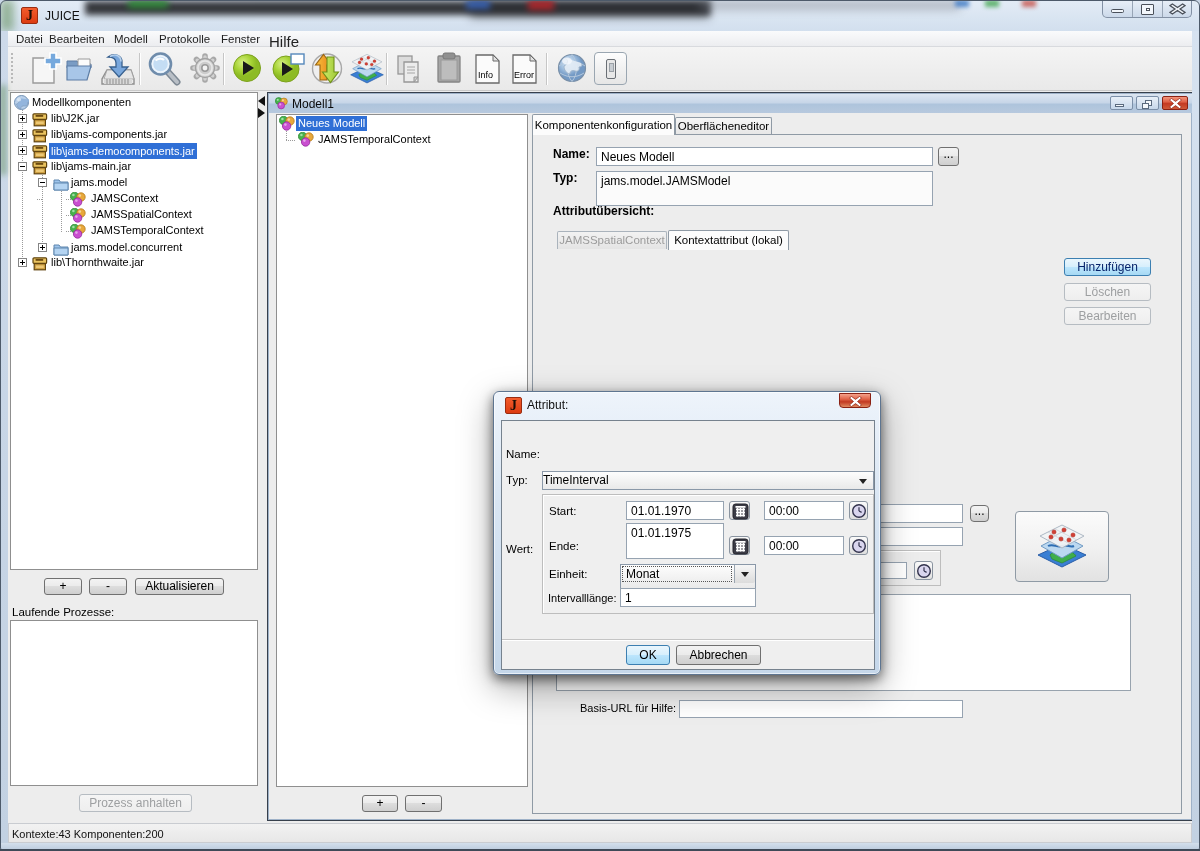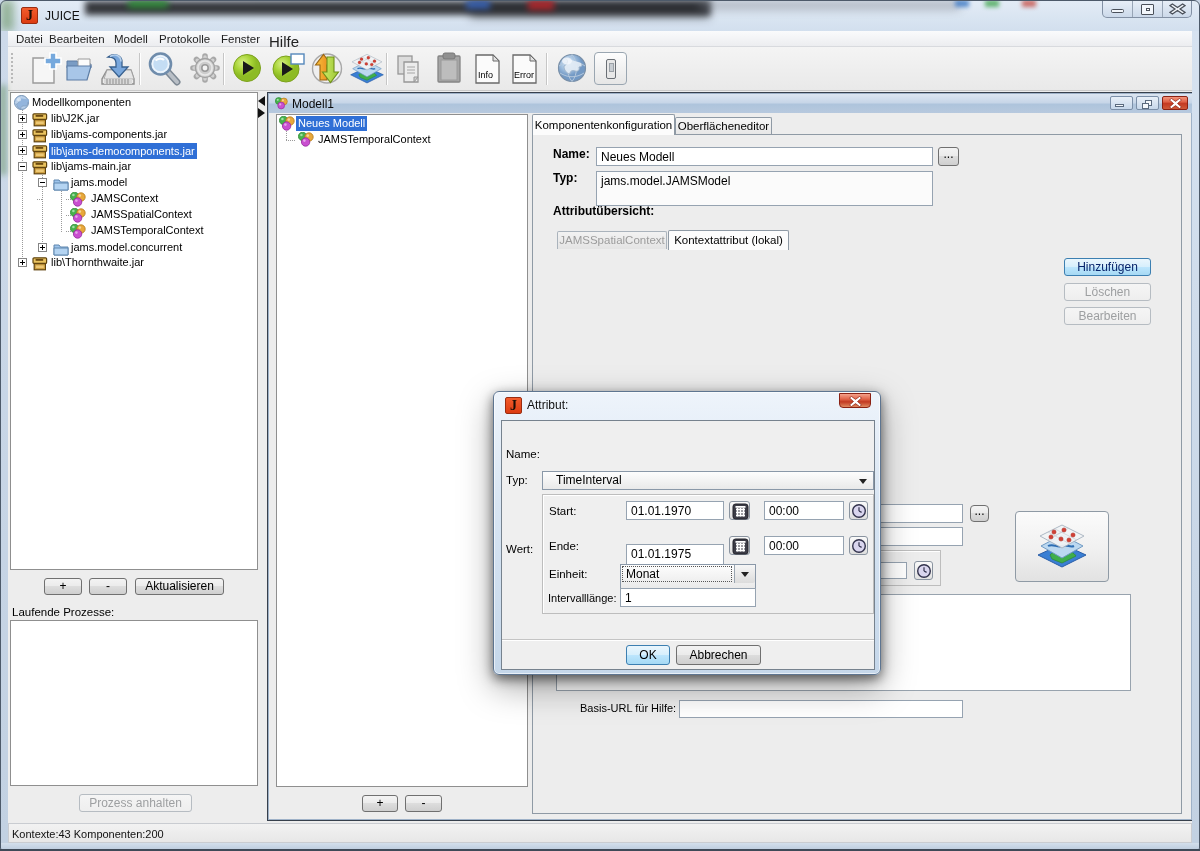--- a/index.html
+++ b/index.html
@@ -480,42 +480,42 @@
   <div class="abs" style="left:345px;top:1px;width:32px;height:15px;border:1px solid #8a2113;border-radius:0 0 4px 4px;background:linear-gradient(180deg,#f4a28c 0%,#e06348 40%,#c23a22 60%,#e08a60 100%)">
     <svg class="abs" style="left:9px;top:2px" width="13" height="11" viewBox="0 0 13 11">
         <path d="M2.5 0.5 L6.5 3.4 L10.5 0.5 L12.5 2 L8.5 5.5 L12.5 9 L10.5 10.5 L6.5 7.6 L2.5 10.5 L0.5 9 L4.5 5.5 L0.5 2 Z" fill="#fff" stroke="#8a2113" stroke-width=".7"></path>
       </svg>
   </div>
 
   <div class="abs" style="left:7px;top:28px;width:374px;height:250px;background:#efefef;border:1px solid #76828e">
     <div class="abs" style="left:0;top:0;width:372px;height:219px;border-bottom:1px solid #c4c4c4;box-shadow:0 1px 0 #fff"></div>
     <div class="lbl" style="left:4px;top:27px">Name:</div>
     <div class="lbl" style="left:4px;top:53px">Typ:</div>
-    <div class="abs" style="left:40px;top:50px;width:332px;height:19px;border:1px solid #8a98a8;background:linear-gradient(180deg,#fdfdfd,#e9e9e9);font-size:12px;line-height:17px;padding-left:13px">TimeInterval
+    <div class="abs" style="left:40px;top:50px;width:332px;height:19px;border:1px solid #8a98a8;background:linear-gradient(180deg,#fdfdfd,#e9e9e9);font-size:12px;line-height:17px;padding-left:0">TimeInterval
       <div class="abs" style="right:6px;top:7px;width:0;height:0;border-left:4.5px solid transparent;border-right:4.5px solid transparent;border-top:5px solid #222"></div>
     </div>
     <div class="abs" style="left:40px;top:73px;width:332px;height:120px;border:1px solid #bdbdbd;box-shadow:1px 1px 0 #fff inset"></div>
     <div class="lbl" style="left:4px;top:122px">Wert:</div>
 
     <div class="lbl" style="left:47px;top:84px">Start:</div>
     <div class="tf" style="left:124px;top:80px;width:98px;height:19px;line-height:16px">01.01.1970</div>
     <div class="abs" style="left:227px;top:80px;width:21px;height:19px;border:1px solid #8a94a0;border-radius:3px;background:linear-gradient(180deg,#fafafa,#dedede)">
         <svg class="abs" style="left:2px;top:1px" width="17" height="17" viewBox="0 0 17 17">
           <use href="#calic"></use>
         </svg>
       </div>
     <div class="tf" style="left:262px;top:80px;width:80px;height:19px;line-height:16px">00:00</div>
     <div class="abs" style="left:347px;top:80px;width:19px;height:19px;border:1px solid #8a94a0;border-radius:3px;background:linear-gradient(180deg,#fafafa,#dedede)">
         <svg class="abs" style="left:2px;top:2px" width="14" height="14" viewBox="0 0 14 14">
           <use href="#clockic"></use>
         </svg>
       </div>
 
     <div class="lbl" style="left:47px;top:119px">Ende:</div>
-    <div class="tf" style="left:124px;top:123px;width:98px;height:36px;line-height:16px">01.01.1975</div>
+    <div class="tf" style="left:124px;top:102px;width:98px;height:36px;line-height:16px">01.01.1975</div>
     <div class="abs" style="left:227px;top:115px;width:21px;height:19px;border:1px solid #8a94a0;border-radius:3px;background:linear-gradient(180deg,#fafafa,#dedede)">
         <svg class="abs" style="left:2px;top:1px" width="17" height="17" viewBox="0 0 17 17">
           <use href="#calic"></use>
         </svg>
       </div>
     <div class="tf" style="left:262px;top:115px;width:80px;height:19px;line-height:16px">00:00</div>
     <div class="abs" style="left:347px;top:115px;width:19px;height:19px;border:1px solid #8a94a0;border-radius:3px;background:linear-gradient(180deg,#fafafa,#dedede)">
         <svg class="abs" style="left:2px;top:2px" width="14" height="14" viewBox="0 0 14 14">
           <use href="#clockic"></use>
         </svg>

